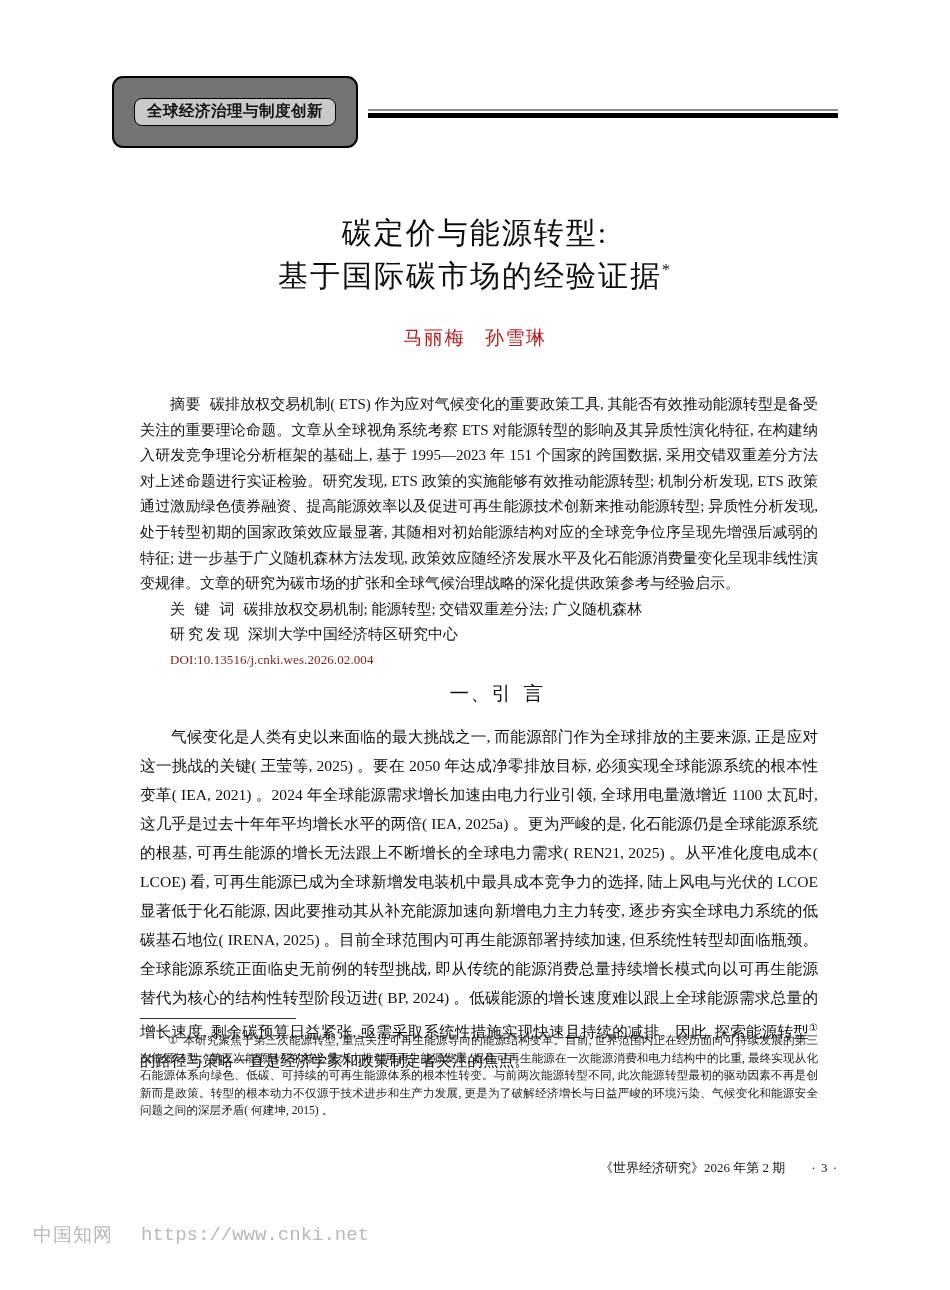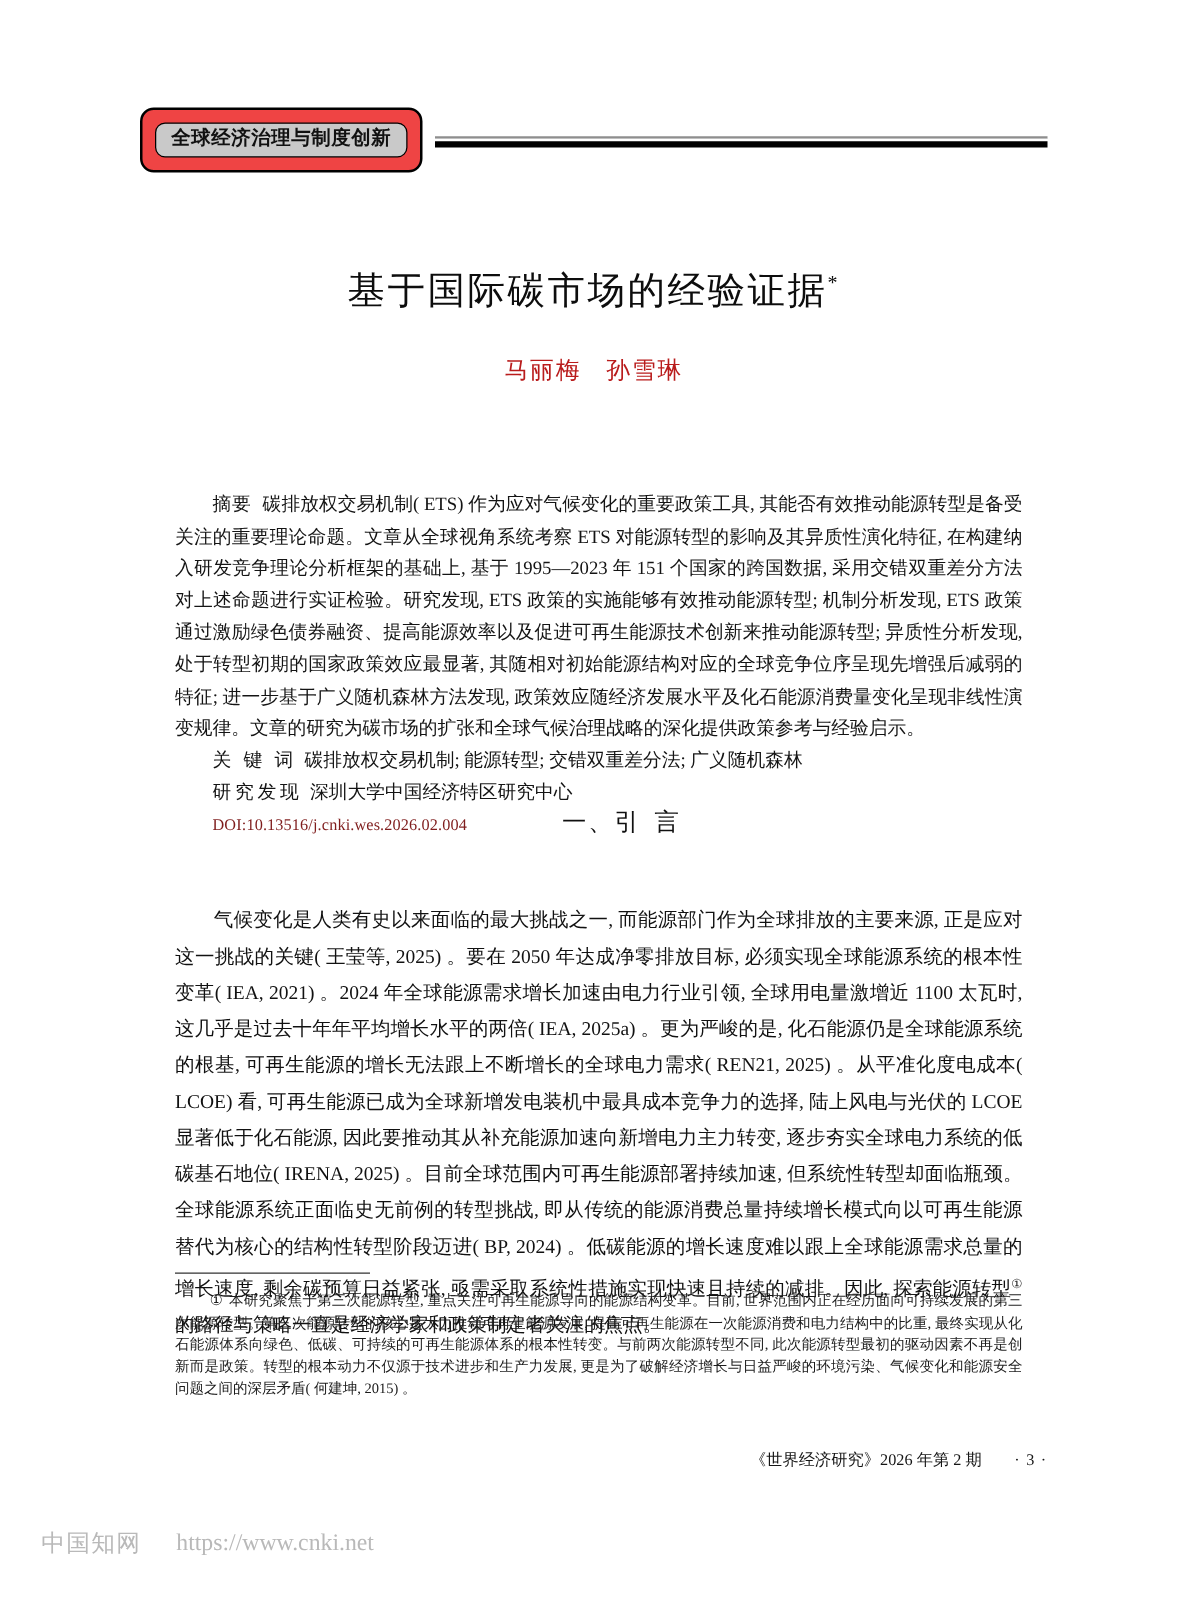--- a/index.html
+++ b/index.html
@@ -28,22 +28,22 @@
     top: 92px;
     width: 726px;
     height: 40px;
     display: flex;
     align-items: center;
   }
   .runhead-box {
     position: relative;
     border: 2px solid #000;
     border-radius: 11px;
-    padding: 8px;
-    background: #ef4444;
+    padding: 18px;
+    background: #737373;
     flex: 0 0 auto;
   }
   .runhead-box-inner {
     border: 1px solid #000;
     border-radius: 8px;
     margin: 2px;
     background: #c9c9c9;
     padding: 2px 12px 4px 12px;
   }
   .runhead-text {
@@ -139,21 +139,21 @@
     padding-left: 30px;
     color: #7f1d1d;
     letter-spacing: 0.1px;
   }
 
   
   .sec-head {
     position: absolute;
     left: 0;
     right: 0;
-    top: 644px;
+    top: 680px;
     text-align: center;
     font-size: 19.5px;
     letter-spacing: 1.5px;
     color: #101010;
     padding-left: 44px;
   }
   .sec-head .sp { display: inline-block; width: 11px; }
 
   
   .body-block {
@@ -222,21 +222,21 @@
     display: flex;
     align-items: center;
     color: #b9b9b9;
   }
   .wm-cn {
     font-family: "Liberation Sans", "DejaVu Sans", sans-serif;
     font-size: 19px;
     letter-spacing: 1px;
   }
   .wm-url {
-    font-family: Liberation Serif, serif;
+    font-family: Liberation Mono, monospace;
     font-size: 19px;
     margin-left: 28px;
     letter-spacing: 0px;
   }
 </style>
 </head>
 <body>
 
 <div class="page">
 
@@ -247,20 +247,21 @@
       </div>
     </div>
     <div class="runhead-rules">
       <div class="rule-thin"></div>
       <div class="rule-gap"></div>
       <div class="rule-thick"></div>
     </div>
   </div>
 
   <div class="title-block">
+    <div class="title-line">碳定价与能源转型:</div>
     <div class="title-line"><span>基于国际碳市场的经验证据</span><span class="title-star">*</span></div>
     <div class="authors"><span>马丽梅</span><span class="author-gap"></span><span>孙雪琳</span></div>
   </div>
 
   <div class="abstract">
     <div class="abs-para"><span class="abs-label">摘要</span><span>碳排放权交易机制( ETS) 作为应对气候变化的重要政策工具, 其能否有效推动能源转型是备受关注的重要理论命题。文章从全球视角系统考察 ETS 对能源转型的影响及其异质性演化特征, 在构建纳入研发竞争理论分析框架的基础上, 基于 1995—2023 年 151 个国家的跨国数据, 采用交错双重差分方法对上述命题进行实证检验。研究发现, ETS 政策的实施能够有效推动能源转型; 机制分析发现, ETS 政策通过激励绿色债券融资、提高能源效率以及促进可再生能源技术创新来推动能源转型; 异质性分析发现, 处于转型初期的国家政策效应最显著, 其随相对初始能源结构对应的全球竞争位序呈现先增强后减弱的特征; 进一步基于广义随机森林方法发现, 政策效应随经济发展水平及化石能源消费量变化呈现非线性演变规律。文章的研究为碳市场的扩张和全球气候治理战略的深化提供政策参考与经验启示。</span></div>
     <div class="meta-line"><span class="meta-key">关 键 词</span><span>碳排放权交易机制; 能源转型; 交错双重差分法; 广义随机森林</span></div>
     <div class="meta-line"><span class="meta-key">研究发现</span><span>深圳大学中国经济特区研究中心</span></div>
     <div class="doi-line">DOI:10.13516/j.cnki.wes.2026.02.004</div>
   </div>

